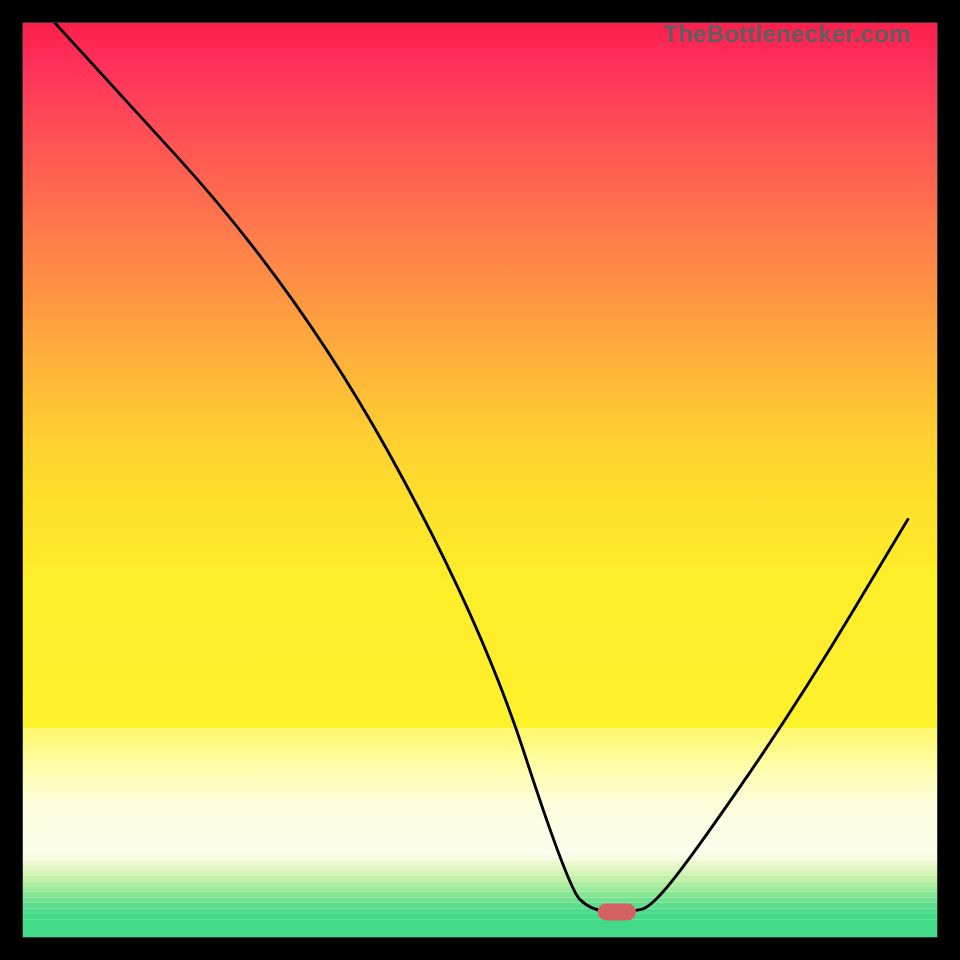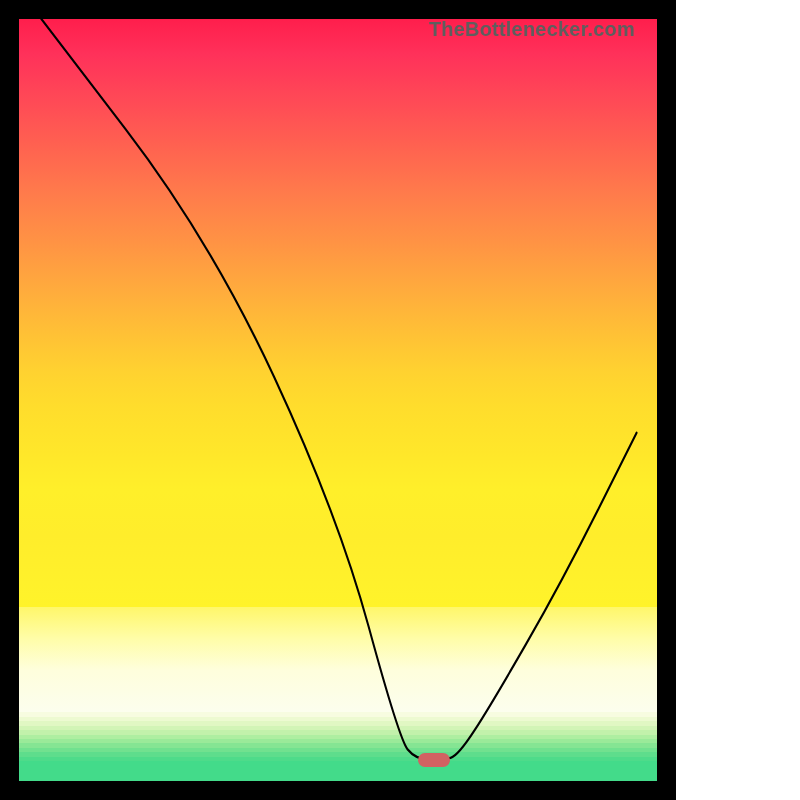--- a/index.html
+++ b/index.html
@@ -6,21 +6,21 @@
     margin: 0;
     padding: 0;
     width: 800px;
     height: 800px;
     overflow: hidden;
     background: #fff;
     font-family: Arial, Helvetica, sans-serif;
   }
   .outer {
     position: relative;
-    width: 676px;
+    width: 800px;
     height: 800px;
     box-sizing: border-box;
     border: 19px solid #000;
   }
   .plot-area {
     position: absolute;
     left: 0;
     top: 0;
     right: 0;
     bottom: 0;

